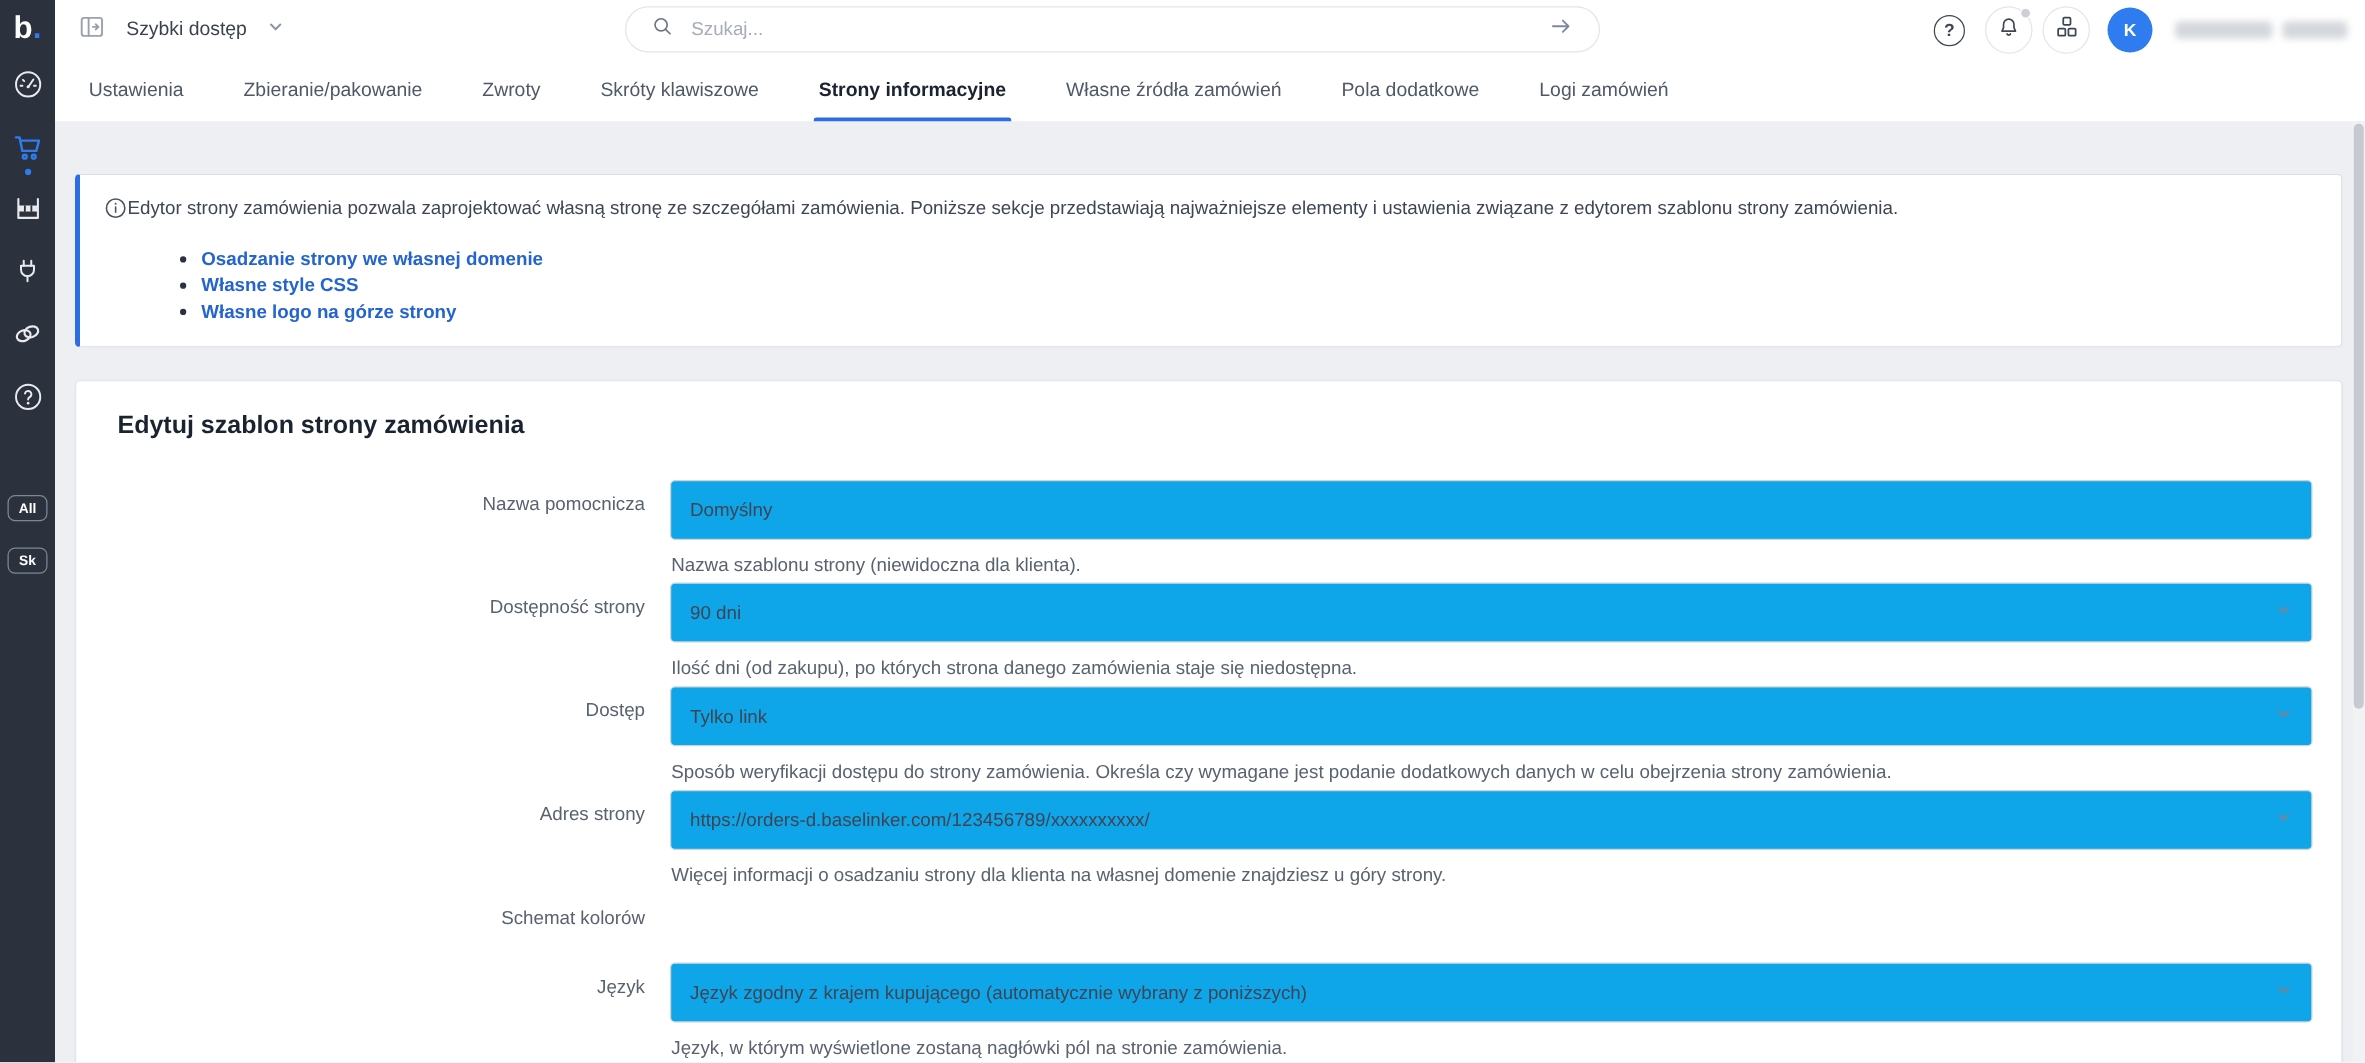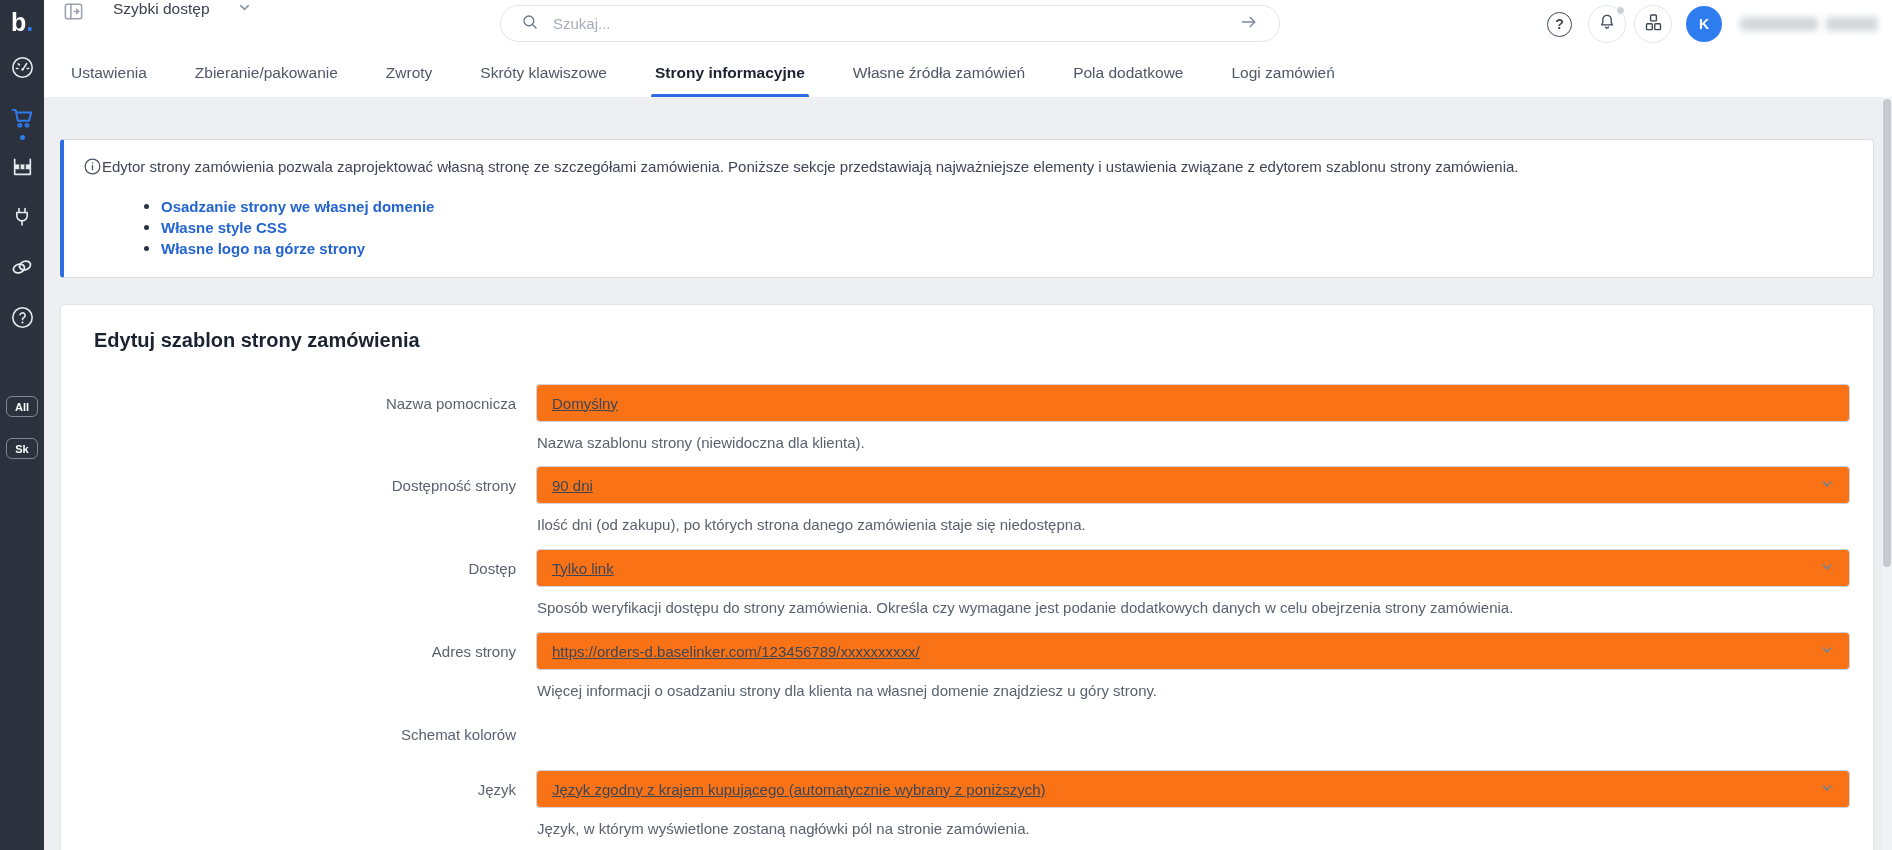--- a/index.html
+++ b/index.html
@@ -10,21 +10,21 @@
   .sidebar { position:absolute; left:0; top:0; width:44px; height:850px; background:#2b323e; z-index:30; }
   .logo { position:absolute; top:8px; left:0; width:44px; text-align:center; font-size:25px; font-weight:bold; color:#fff; letter-spacing:0; }
   .logo .dot { color:#2e7cf0; }
   .snav { position:absolute; left:0; width:44px; height:28px; display:flex; align-items:center; justify-content:center; cursor:pointer; }
   .snav svg { display:block; }
   .cart-dot { position:absolute; left:20px; width:5px; height:5px; border-radius:50%; background:#2e7cf0; }
   .sbadge { position:absolute; left:6px; width:32px; height:21px; border:1px solid #7e8795; border-radius:6px; color:#fff; font-size:11px; font-weight:bold; display:flex; align-items:center; justify-content:center; cursor:pointer; }
 
   
   .header { position:absolute; left:44px; top:0; width:1848px; height:48px; background:#fff; z-index:20; }
-  .quick { position:absolute; left:18px; top:0; height:48px; display:flex; gap:28px; cursor:pointer; }
+  .quick { position:absolute; left:18px; top:0; height:48px; display:flex; align-items:center; gap:16px; cursor:pointer; }
   .quick-label { font-size:15.5px; color:#3a4250; }
   .search { position:absolute; left:456px; top:5px; width:780px; height:37px; border:1px solid #e2e5ea; border-radius:19px; background:#fff; display:flex; align-items:center; padding:0 20px; }
   .search-input { flex:1; border:none; outline:none; font-size:15px; color:#0f172a; margin-left:14px; font-family:inherit; background:transparent; }
   .search-input::placeholder { color:#a6adb8; }
   .hdr-right { position:absolute; right:14px; top:0; height:48px; display:flex; align-items:center; gap:8px; }
   .help-q { width:25px; height:25px; border:1.7px solid #3d4655; border-radius:50%; color:#3d4655; font-weight:bold; font-size:14px; display:flex; align-items:center; justify-content:center; cursor:pointer; margin-right:8px; }
   .circ-btn { position:relative; width:38px; height:38px; border:1px solid #e3e6ea; border-radius:50%; display:flex; align-items:center; justify-content:center; cursor:pointer; background:#fff; }
   .bell-badge { position:absolute; top:0px; right:0px; width:9px; height:9px; background:#ccd0d5; border:1.5px solid #fff; border-radius:50%; }
   .avatar { width:36px; height:36px; border-radius:50%; background:#2e7cf0; color:#fff; font-size:14px; font-weight:bold; display:flex; align-items:center; justify-content:center; margin-left:6px; cursor:pointer; }
   .user-blur { display:flex; gap:8px; margin-left:10px; filter:blur(3px); }
@@ -46,21 +46,21 @@
   .info-links li { display:flex; align-items:center; height:21px; }
   .bullet { width:5px; height:5px; border-radius:50%; background:#2a3140; margin-right:12px; flex:none; }
   .info-links a { font-size:15px; font-weight:bold; color:#2464cf; text-decoration:none; cursor:pointer; }
 
   .card { position:absolute; left:16px; top:207px; width:1814px; height:700px; background:#fff; border:1px solid #e2e5ea; border-radius:4px; box-shadow:0 1px 2px rgba(30,40,60,0.04); }
   .card-title { position:absolute; left:33px; top:24px; font-size:20px; font-weight:bold; color:#1b2330; }
 
   .row { position:absolute; left:0; width:1814px; display:flex; }
   .flabel { width:455px; text-align:right; font-size:15px; color:#59626f; padding-top:11px; }
   .fcol { margin-left:20px; width:1314px; }
-  .control { position:relative; width:100%; height:38px; background:#f97316; border:1px solid #ced3db; border-radius:4px; display:flex; align-items:center; padding:0 15px; font-size:15px; color:#3e4554;text-decoration:underline; }
+  .control { position:relative; width:100%; height:48px; background:#0ea5e9; border:1px solid #ced3db; border-radius:4px; display:flex; align-items:center; padding:0 15px; font-size:15px; color:#3e4554; }
   input.control { outline:none; font-family:inherit; }
   .select-control { cursor:pointer; justify-content:space-between; }
   .chev { flex:none; margin-left:10px; }
   .hint { margin-top:12px; font-size:15px; color:#59626f; padding-left:1px; }
 
   
   .sb-track { position:absolute; right:0; top:97px; width:10px; height:753px; background:#f1f2f4; z-index:40; }
   .sb-thumb { position:absolute; right:1px; top:2px; width:8px; height:468px; background:#c6cad0; border-radius:4px; }
 </style>
 </head>

